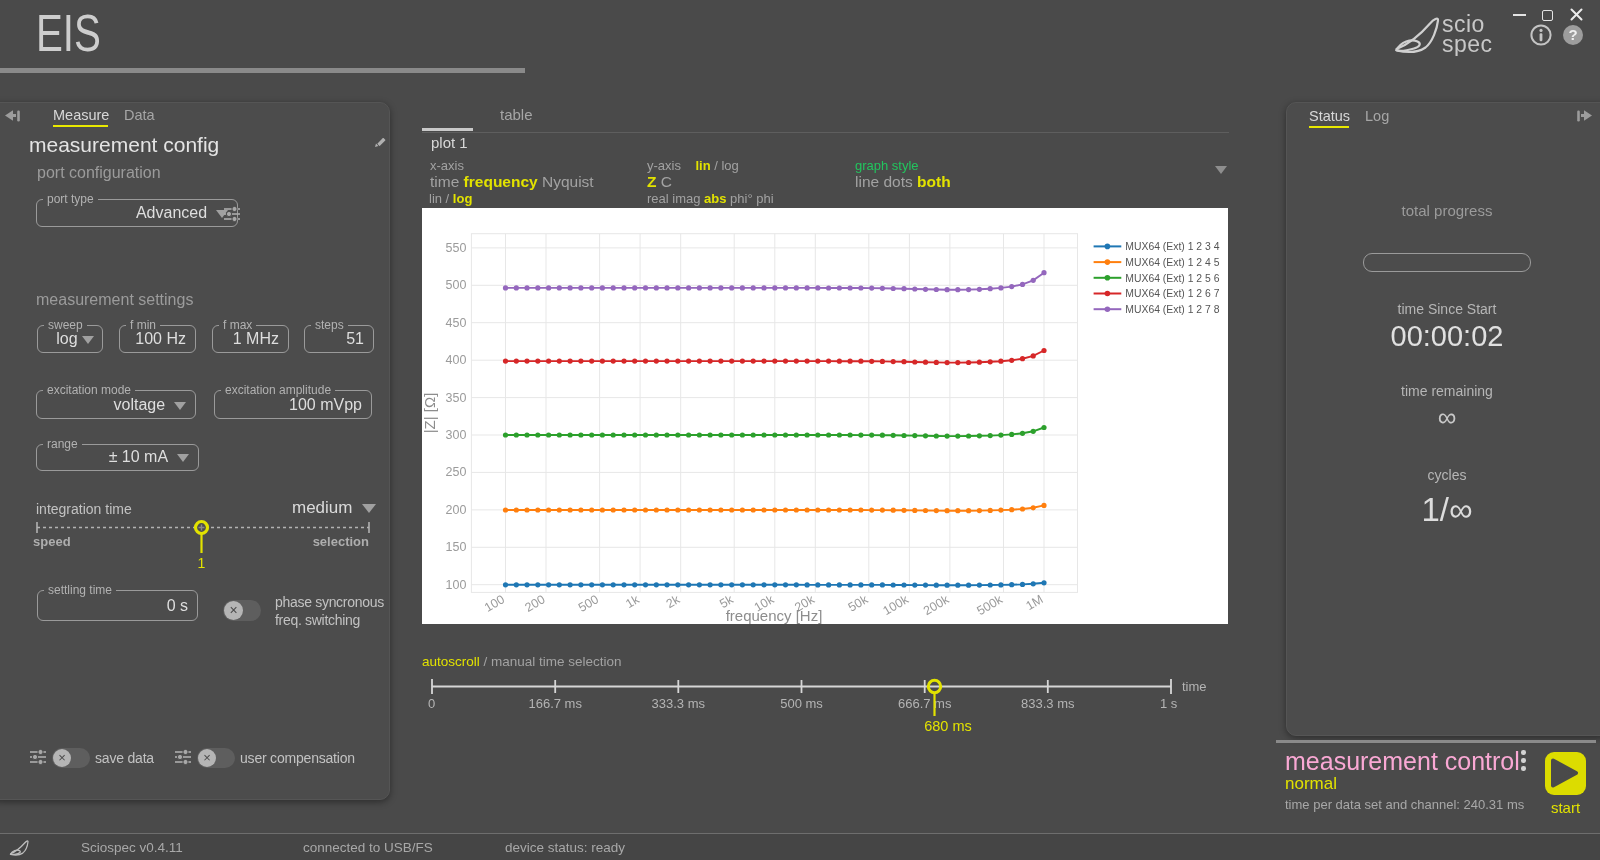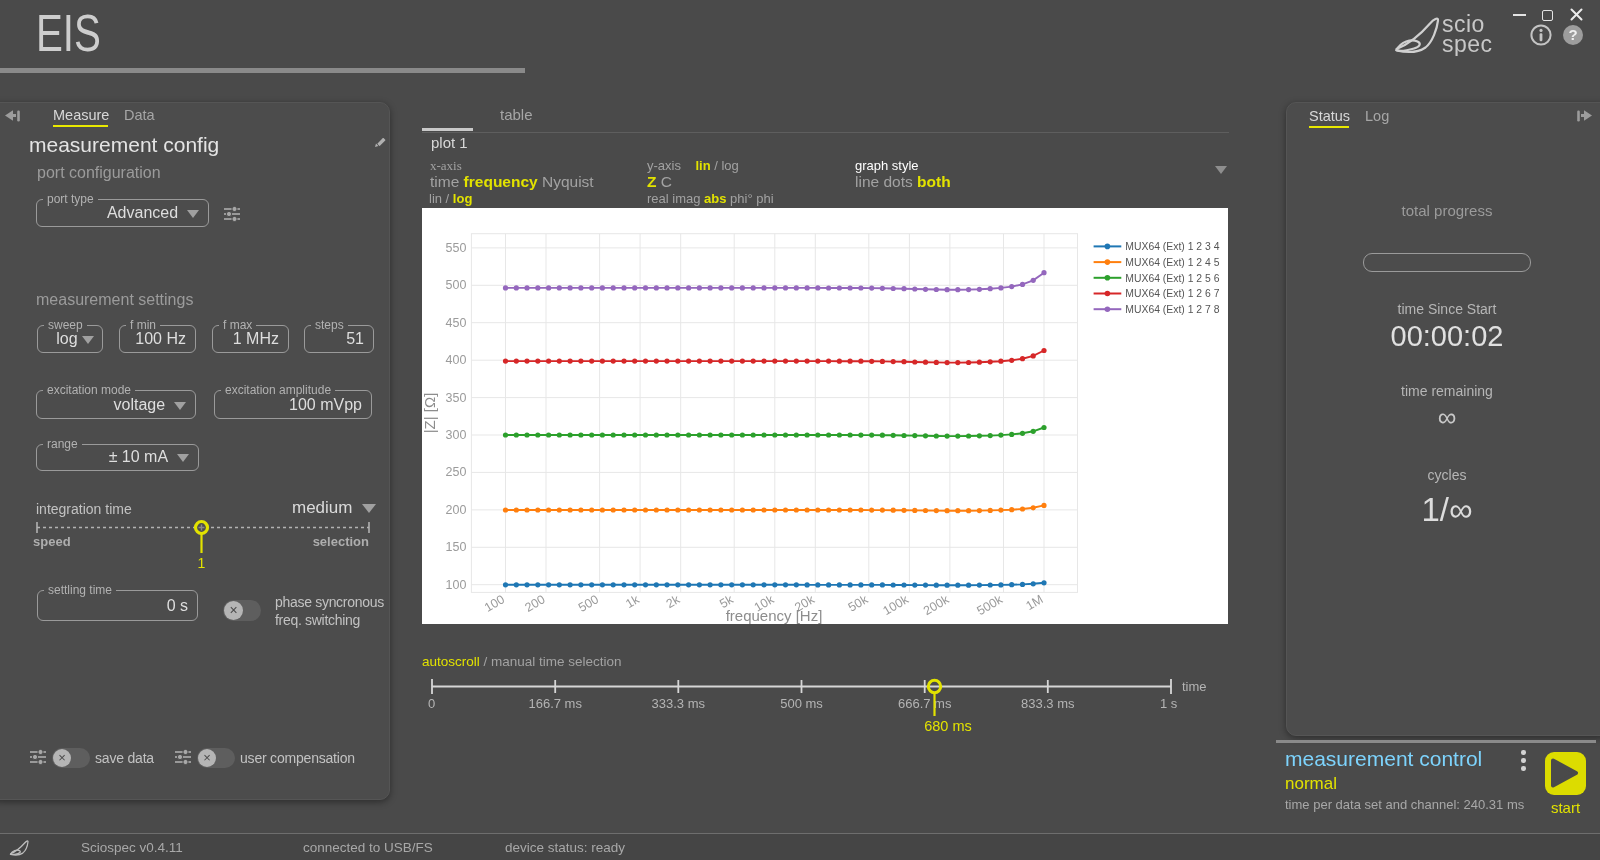--- a/index.html
+++ b/index.html
@@ -67,21 +67,21 @@
   <div class="abs" style="left:29px;top:31px;font-size:21px;color:#e4e4e4;">measurement config</div>
 
   <svg class="abs" style="left:372px;top:32px;" width="16" height="16" viewBox="0 0 16 16">
     <g fill="#b0b0b0">
         <polygon points="3,13 4,9.6 6.4,12"></polygon>
         <rect x="5.2" y="6.2" width="8.5" height="3.4" rx="0.5" transform="rotate(-45 9.5 8)"></rect>
       </g>
   </svg>
   <div class="abs" style="left:37px;top:62px;font-size:16px;color:#9b9b9b;">port configuration</div>
 
-  <div class="fieldset" style="left:36px;top:97px;width:173px;height:28px;text-decoration:underline;">
+  <div class="fieldset" style="left:36px;top:97px;width:202px;height:28px;text-decoration:underline;">
     <div class="legend">port type</div>
     <div class="val">Advanced&nbsp; <span class="tri"></span></div>
   </div>
 
   <svg class="abs" style="left:223px;top:103px;" width="18" height="18" viewBox="0 0 18 18">
     <g stroke="#a8a8a8" stroke-width="1.7" fill="none">
         <line x1="1" y1="4" x2="17" y2="4"></line>
         <line x1="1" y1="9" x2="17" y2="9"></line>
         <line x1="1" y1="14" x2="17" y2="14"></line>
       </g>
@@ -181,29 +181,29 @@
     <div class="knob" style="width:18px;height:18px;font-size:13px;line-height:17px;">×</div>
   </div>
   <div class="abs" style="left:240px;top:648px;font-size:14px;letter-spacing:-0.2px;color:#c2c2c2;">user compensation</div>
 </div>
 
 <div class="abs" style="left:431px;top:106px;font-size:15px;color:#d8d8d8;margin-top:28px;">plot 1</div>
 <div class="abs" style="left:500px;top:106px;font-size:15px;color:#a6a6a6;">table</div>
 <div class="abs" style="left:422px;top:131.5px;width:807px;height:1px;background:#5e5e5e;"></div>
 <div class="abs" style="left:422px;top:128px;width:51px;height:3px;background:#c9c9c9;"></div>
 
-<div class="abs" style="left:430px;top:158px;font-size:13px;color:#a2a2a2;font-family:Liberation Serif, serif;">x-axis</div>
+<div class="abs" style="left:430px;top:158px;font-size:13px;color:#a2a2a2;">x-axis</div>
 <div class="abs" style="left:430px;top:173px;font-size:15.5px;color:#a2a2a2;">time <span class="yellow" style="font-weight:bold;">frequency</span> Nyquist</div>
 <div class="abs" style="left:429px;top:191px;font-size:13px;color:#a2a2a2;">lin / <span class="yellow" style="font-weight:bold;">log</span></div>
 
 <div class="abs" style="left:647px;top:158px;font-size:13px;color:#a2a2a2;">y-axis&nbsp;&nbsp;&nbsp;&nbsp;<span class="yellow" style="font-weight:bold;">lin</span> / log</div>
 <div class="abs" style="left:647px;top:173px;font-size:15.5px;color:#a2a2a2;"><span class="yellow" style="font-weight:bold;">Z</span> C</div>
 <div class="abs" style="left:647px;top:191px;font-size:13px;color:#a2a2a2;">real imag <span class="yellow" style="font-weight:bold;">abs</span> phi° phi</div>
 
-<div class="abs" style="left:855px;top:158px;font-size:13px;color:#ffffff;">graph style</div>
+<div class="abs" style="left:855px;top:158px;font-size:13px;color:#22c55e;">graph style</div>
 <div class="abs" style="left:855px;top:173px;font-size:15.5px;color:#a2a2a2;">line dots <span class="yellow" style="font-weight:bold;">both</span></div>
 <div class="abs" style="left:1215px;top:160px;"><span class="tri" style="border-top-color:#8e8e8e;"></span></div>
 
 <div class="abs" style="left:422px;top:208px;width:806px;height:416px;background:#fff;">
 <svg width="806" height="416" viewBox="0 0 806 416" style="background:#fff">
       <rect x="0" y="0" width="806" height="416" fill="#ffffff"></rect>
       <g stroke="#e7e7e7" stroke-width="1">
         <line x1="83.5" y1="25.69999999999999" x2="83.5" y2="384.4"></line>
         <line x1="124.0" y1="25.69999999999999" x2="124.0" y2="384.4"></line>
         <line x1="177.6" y1="25.69999999999999" x2="177.6" y2="384.4"></line>
@@ -591,21 +591,21 @@
   <div class="abs" style="left:77px;top:151px;width:168px;height:19px;border:1.5px solid #9a9a9a;border-radius:9px;"></div>
   <div class="abs" style="left:0;top:199px;width:322px;text-align:center;font-size:14px;color:#b6b6b6;">time Since Start</div>
   <div class="abs" style="left:0;top:218px;width:322px;text-align:center;font-size:29px;color:#e0e0e0;">00:00:02</div>
   <div class="abs" style="left:0;top:281px;width:322px;text-align:center;font-size:14px;color:#b6b6b6;">time remaining</div>
   <div class="abs" style="left:0;top:300px;width:322px;text-align:center;font-size:26px;color:#c8c8c8;">∞</div>
   <div class="abs" style="left:0;top:365px;width:322px;text-align:center;font-size:14px;color:#b6b6b6;">cycles</div>
   <div class="abs" style="left:0;top:389px;width:322px;text-align:center;font-size:33px;color:#dcdcdc;">1/∞</div>
 </div>
 
 <div class="abs" style="left:1276px;top:740px;width:320px;height:2.5px;background:#8a8a8a;"></div>
-<div class="abs" style="left:1285px;top:747px;font-size:21px;color:#7dd3fc;">measurement control</div>
+<div class="abs" style="left:1285px;top:747px;font-size:25px;color:#f9a8d4;">measurement control</div>
 <div class="abs" style="left:1521px;top:750px;width:5px;height:24px;">
   <div style="width:4.5px;height:4.5px;border-radius:50%;background:#d2d2d2;margin-bottom:3.5px;"></div>
   <div style="width:4.5px;height:4.5px;border-radius:50%;background:#d2d2d2;margin-bottom:3.5px;"></div>
   <div style="width:4.5px;height:4.5px;border-radius:50%;background:#d2d2d2;"></div>
 </div>
 <div class="abs" style="left:1545px;top:752px;width:41px;height:43px;background:#dcdc00;border-radius:9px;"></div>
 <svg class="abs" style="left:1550px;top:757px;" width="30" height="32" viewBox="0 0 30 32">
   <path d="M3,3.5 L26,16 L3,28.5 Z" fill="#4a4a4a" stroke="#4a4a4a" stroke-width="4" stroke-linejoin="round"></path>
 </svg>
 <div class="abs" style="left:1545px;top:799px;width:41px;text-align:center;font-size:15px;color:#e2e200;">start</div>

